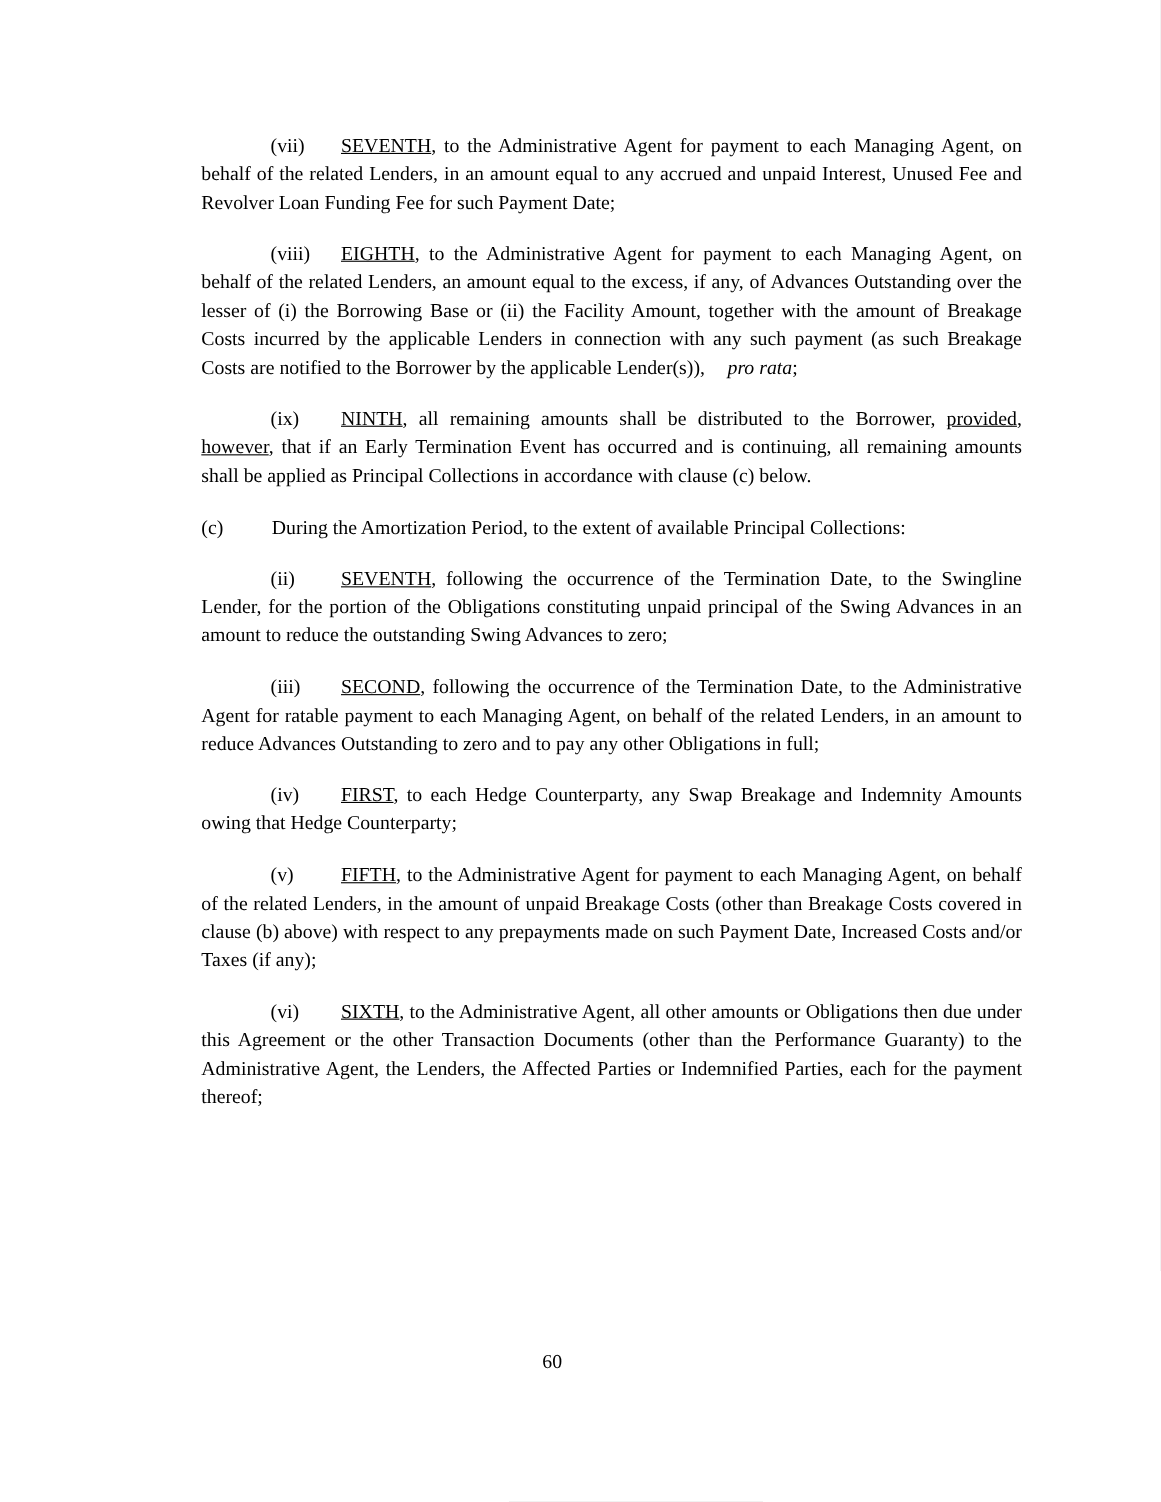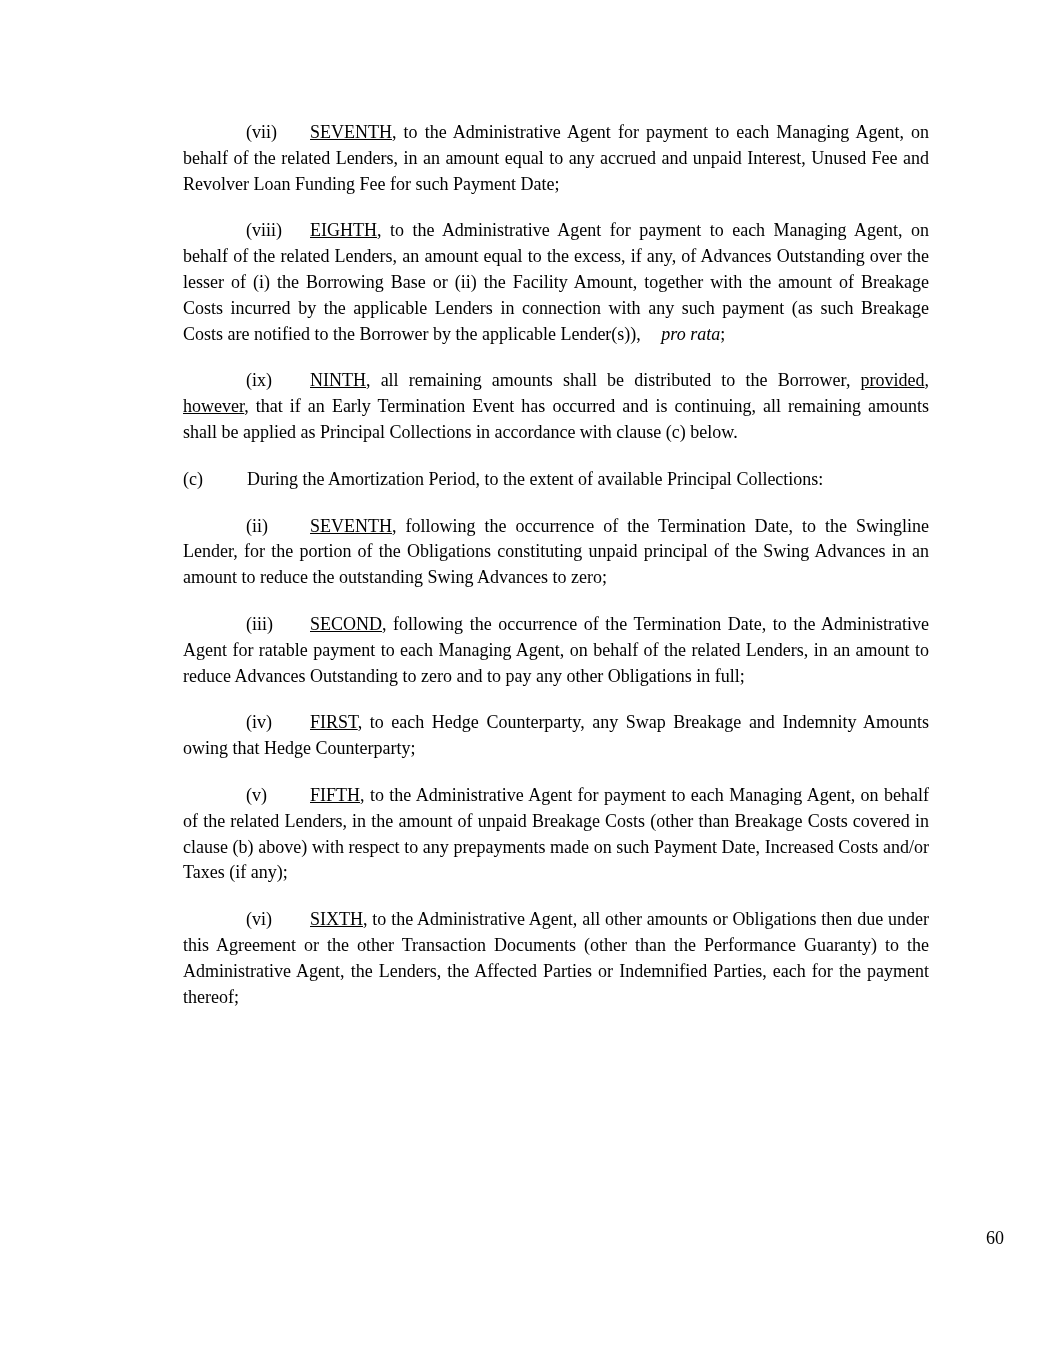--- a/index.html
+++ b/index.html
@@ -41,21 +41,21 @@
     width: 64px;
   }
   .seg-underline { text-decoration: underline; }
   .seg-italic { font-style: italic; margin-left: 16px; }
   .seg-normal { }
   .page-footer {
     position: absolute;
     top: 1226px;
     left: 0;
     width: 1004px;
-    text-align: right;
+    text-align: center;
   }
 </style>
 </head>
 <body>
 
 <div class="page">
   <div class="doc-body" id="doc-body">
       <p class="para numbered"><span class="plabel">(vii)</span><span class="seg-underline">SEVENTH</span><span class="seg-normal">, to the Administrative Agent for payment to each Managing Agent, on behalf of the related Lenders, in an amount equal to any accrued and unpaid Interest, Unused Fee and Revolver Loan Funding Fee for such Payment Date;</span></p>
       <p class="para numbered"><span class="plabel">(viii)</span><span class="seg-underline">EIGHTH</span><span class="seg-normal">, to the Administrative Agent for payment to each Managing Agent, on behalf of the related Lenders, an amount equal to the excess, if any, of Advances Outstanding over the lesser of (i) the Borrowing Base or (ii) the Facility Amount, together with the amount of Breakage Costs incurred by the applicable Lenders in connection with any such payment (as such Breakage Costs are notified to the Borrower by the applicable Lender(s)), </span><span class="seg-italic">pro rata</span><span class="seg-normal">;</span></p>
       <p class="para numbered"><span class="plabel">(ix)</span><span class="seg-underline">NINTH</span><span class="seg-normal">, all remaining amounts shall be distributed to the Borrower, </span><span class="seg-underline">provided</span><span class="seg-normal">, </span><span class="seg-underline">however</span><span class="seg-normal">, that if an Early Termination Event has occurred and is continuing, all remaining amounts shall be applied as Principal Collections in accordance with clause (c) below.</span></p>

